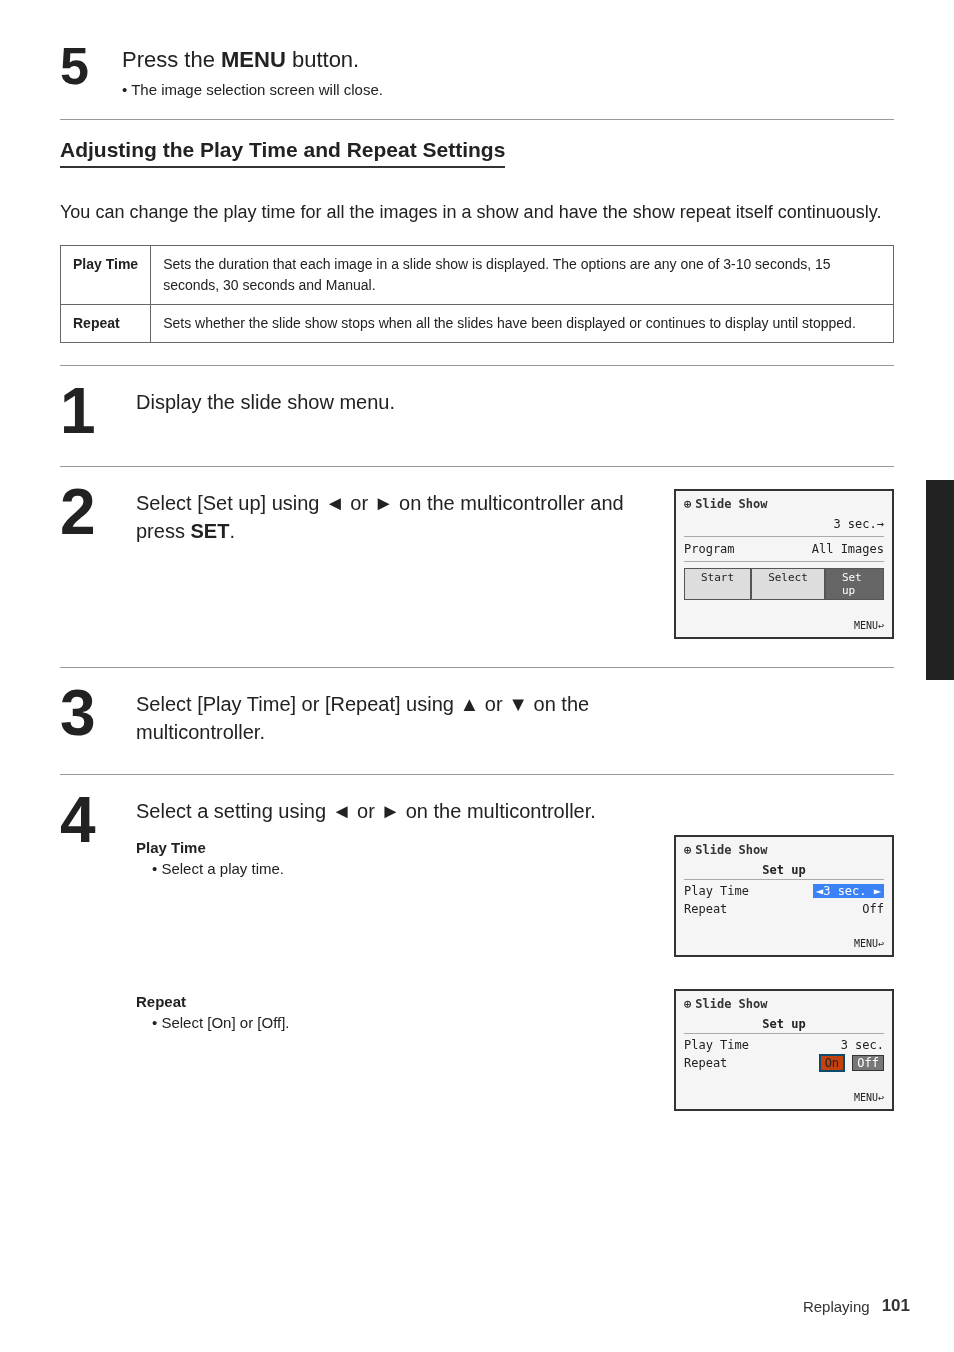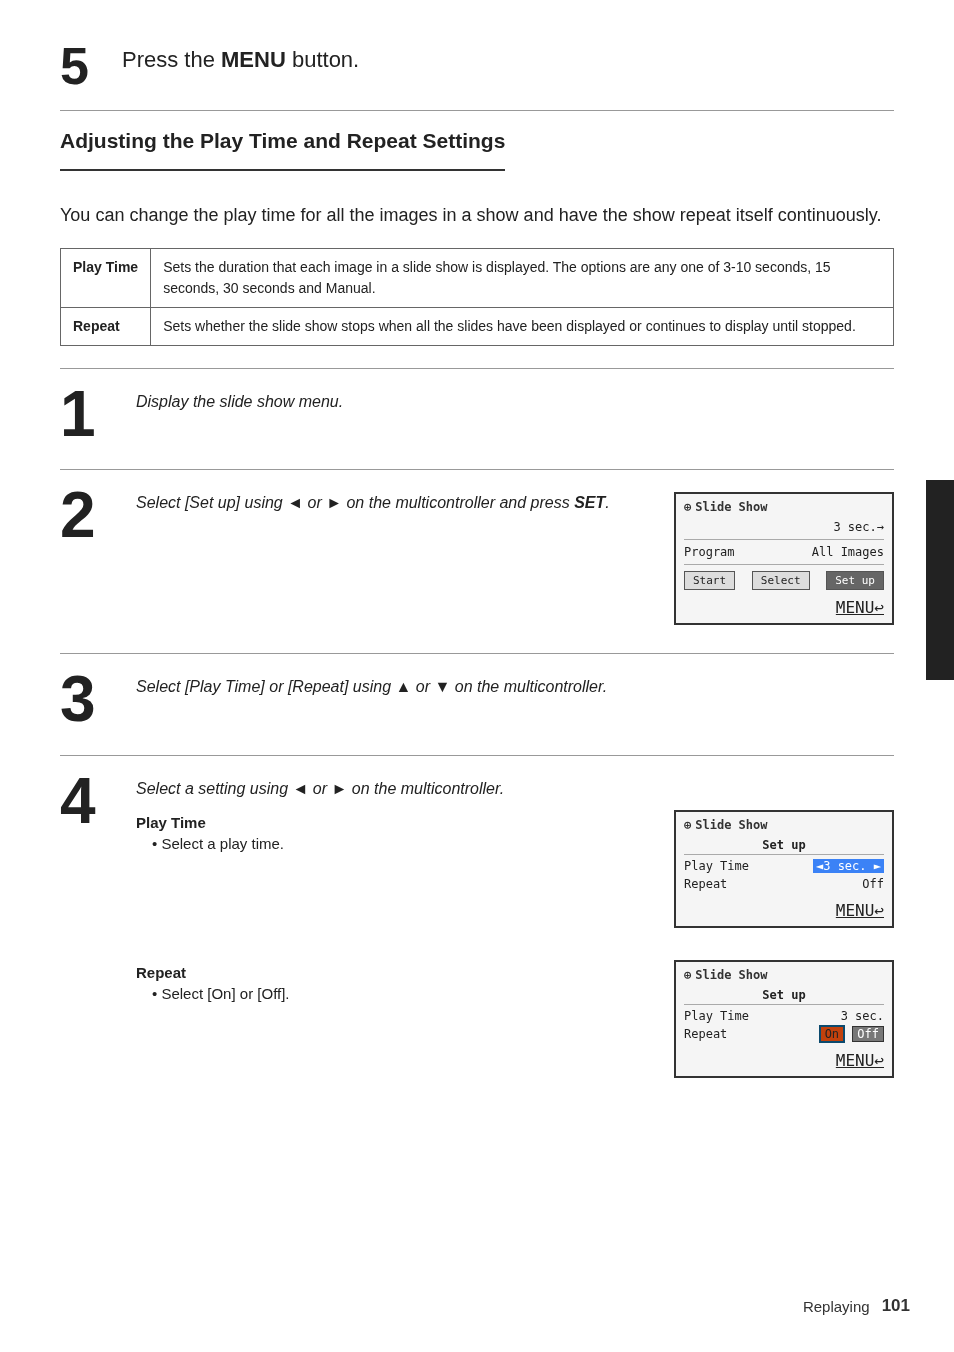--- a/index.html
+++ b/index.html
@@ -46,21 +46,21 @@
       border: none;
       border-top: 1px solid #999;
       margin: 18px 0;
     }
 
     
     .section-heading {
       font-size: 21px;
       font-weight: bold;
       border-bottom: 2px solid #333;
-      padding-bottom: 16px;
+      padding-bottom: 4px;
       margin-bottom: 14px;
       display: inline-block;
     }
 
     .section-desc {
       font-size: 18px;
       line-height: 1.6;
       margin-bottom: 18px;
     }
 
@@ -103,23 +103,22 @@
       line-height: 0.85;
       min-width: 60px;
       margin-right: 16px;
       color: #222;
     }
     .step-right {
       flex: 1;
       padding-top: 4px;
     }
     .step-text {
-      font-size: 16px;
+      font-size: 20px;
       line-height: 1.4;
-      font-style: italic;
     }
 
     
     .two-col {
       display: flex;
       align-items: flex-start;
       gap: 12px;
     }
     .two-col .text-col {
       flex: 1;
@@ -168,34 +167,33 @@
       margin: 3px 0;
     }
     .cam-screen .cam-buttons {
       display: flex;
       justify-content: space-between;
       margin-top: 6px;
       font-size: 11px;
     }
     .cam-screen .cam-btn {
       border: 1px solid #555;
-      padding: 2px 8px;
+      padding: 2px 16px;
       background: #ddd;
       font-size: 11px;
     }
     .cam-screen .cam-btn.active {
       background: #666;
       color: #fff;
     }
     .cam-screen .menu-indicator {
       display: flex;
       justify-content: flex-end;
-      font-size: 16px;
-      margin-top: 8px;
-      text-decoration: underline;
+      font-size: 10px;
+      margin-top: 20px;
     }
     .cam-screen .cam-val-row {
       display: flex;
       justify-content: space-between;
       padding: 2px 0;
       font-size: 12px;
     }
     .cam-screen .highlighted {
       background: #3b82f6;
       color: #fff;
@@ -260,20 +258,21 @@
   </style>
 </head>
 <body>
 
 <div class="step-block">
   <div class="step-number">5</div>
   <div class="step-content">
     <div class="step-title">
       <span>Press the </span><span class="bold">MENU</span><span> button.</span>
     </div>
+    <p>• <span>The image selection screen will close.</span></p>
   </div>
 </div>
 
 <hr class="divider">
 
 <div style="margin-bottom: 16px;">
   <div class="section-heading">Adjusting the Play Time and Repeat Settings</div>
 </div>
 
 <p class="section-desc">You can change the play time for all the images in a show and have the show repeat itself continuously.</p>

